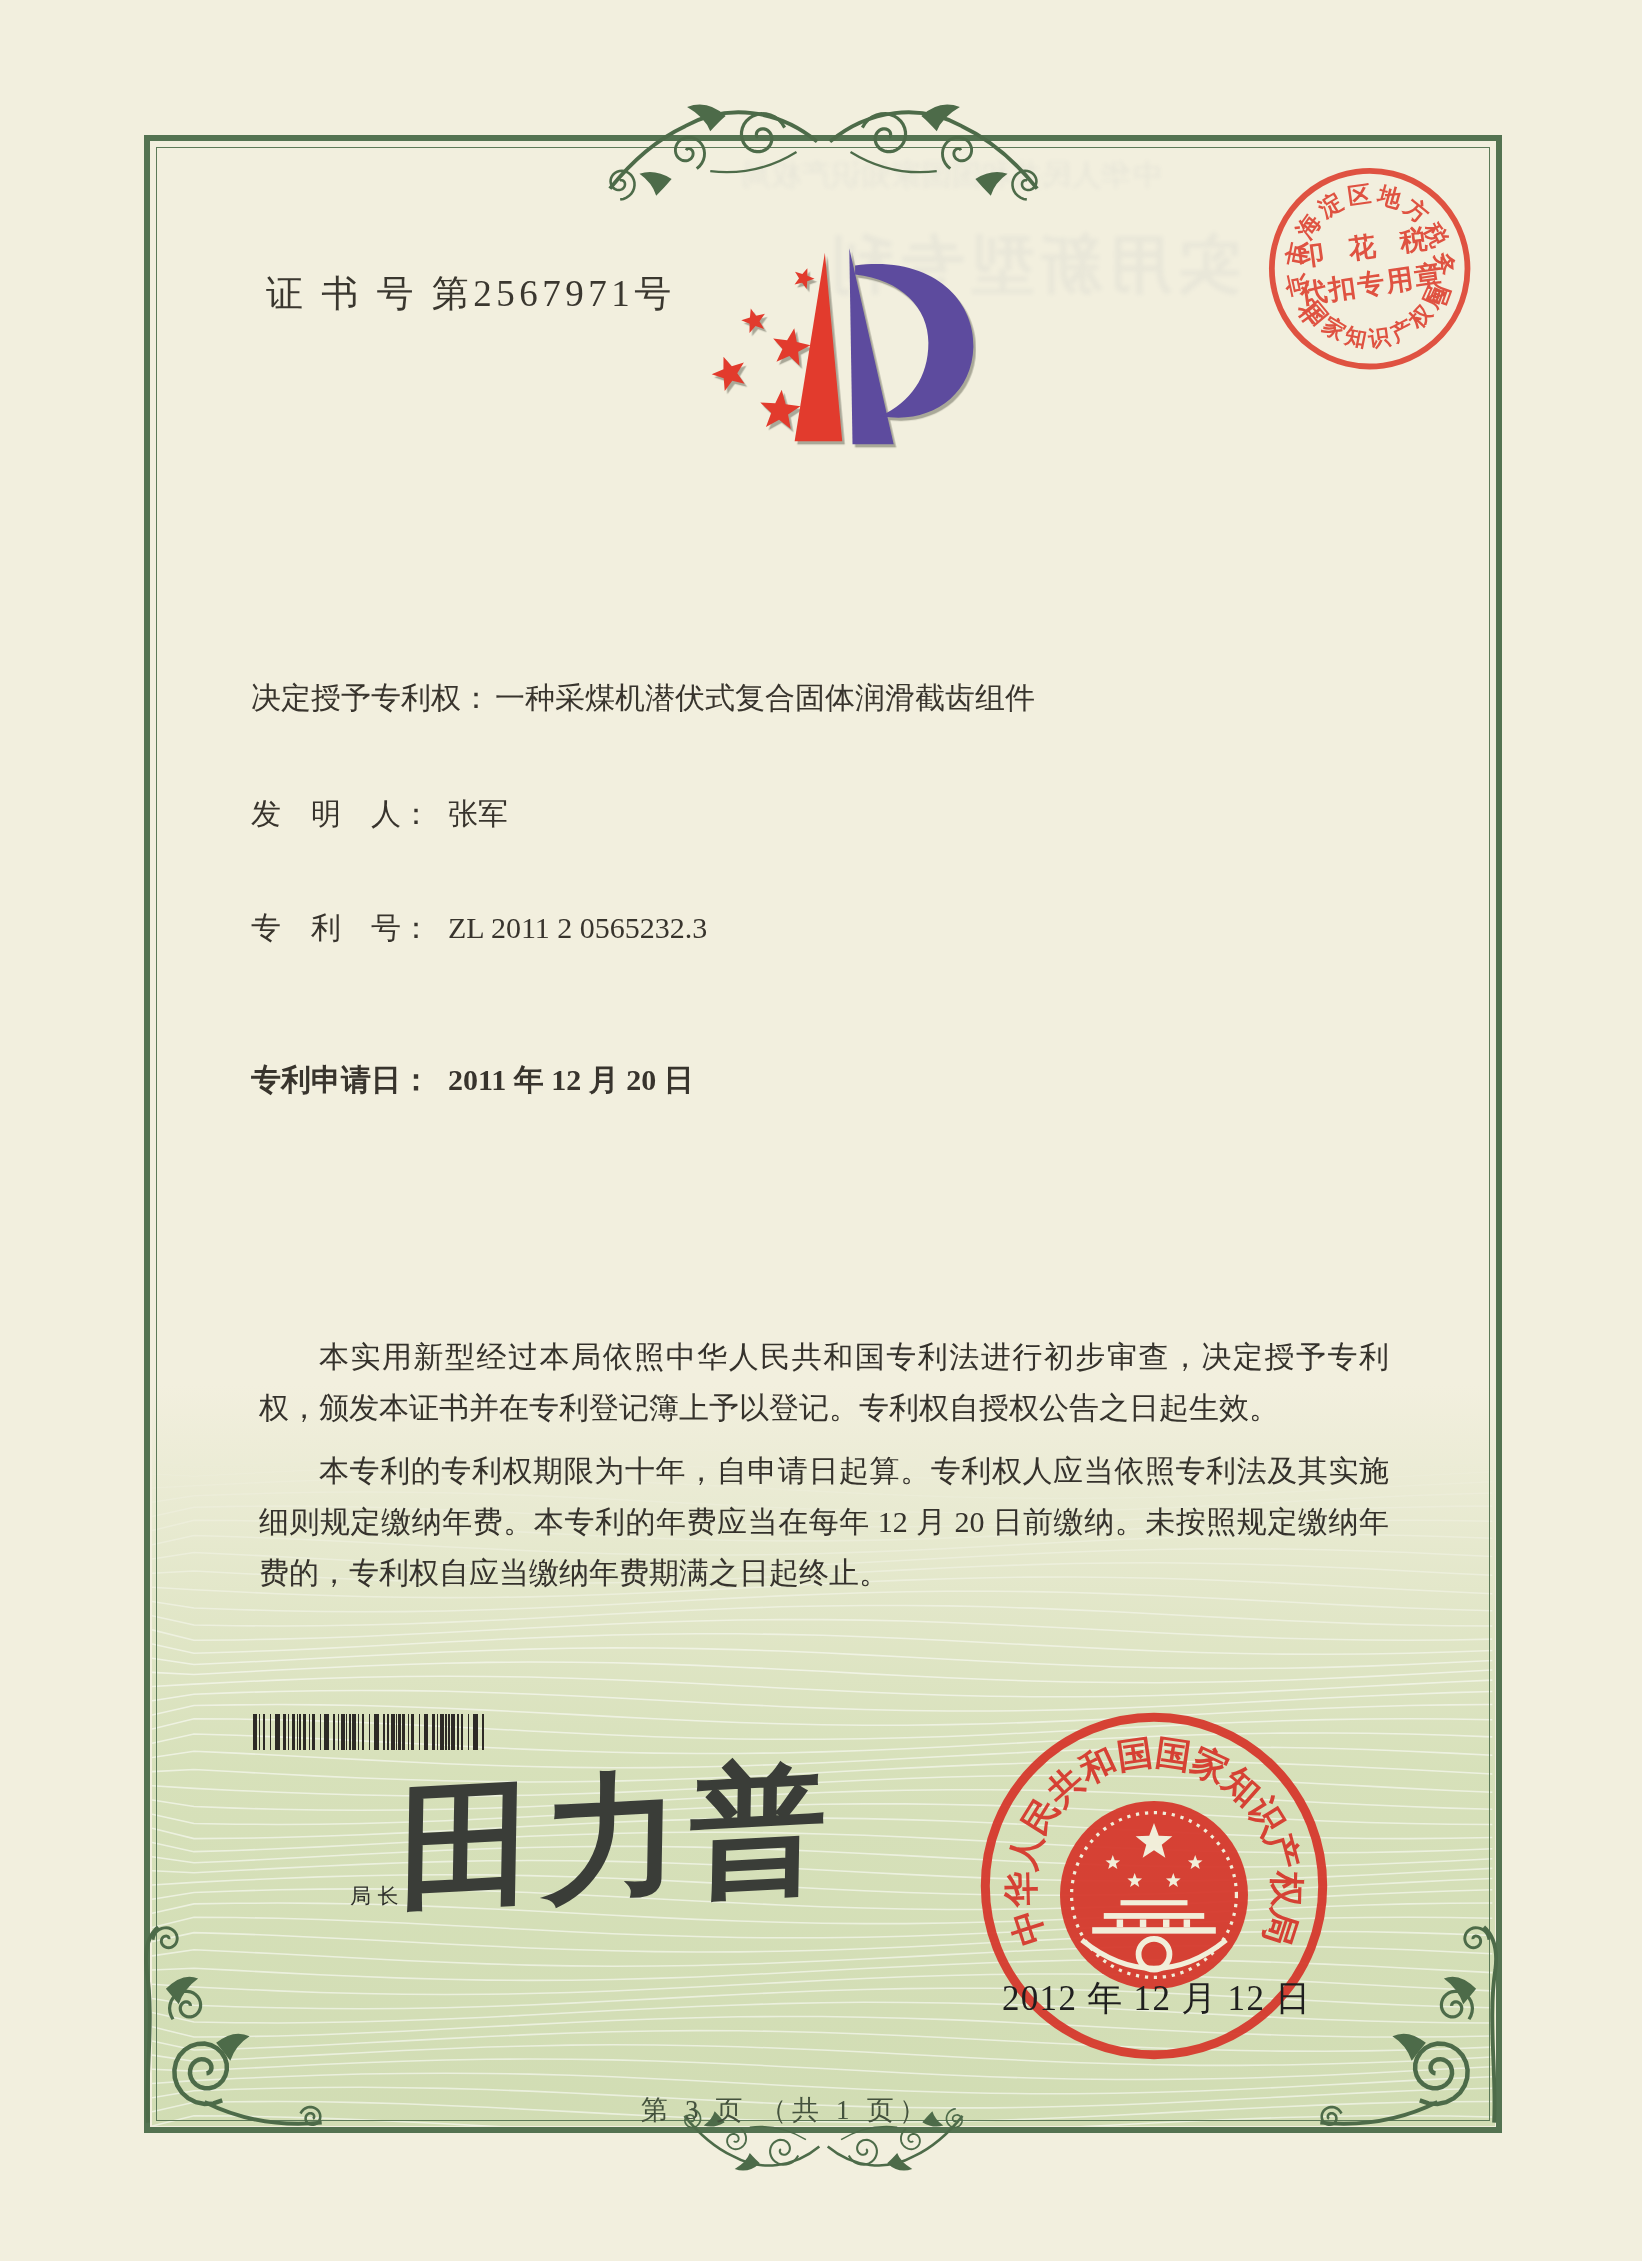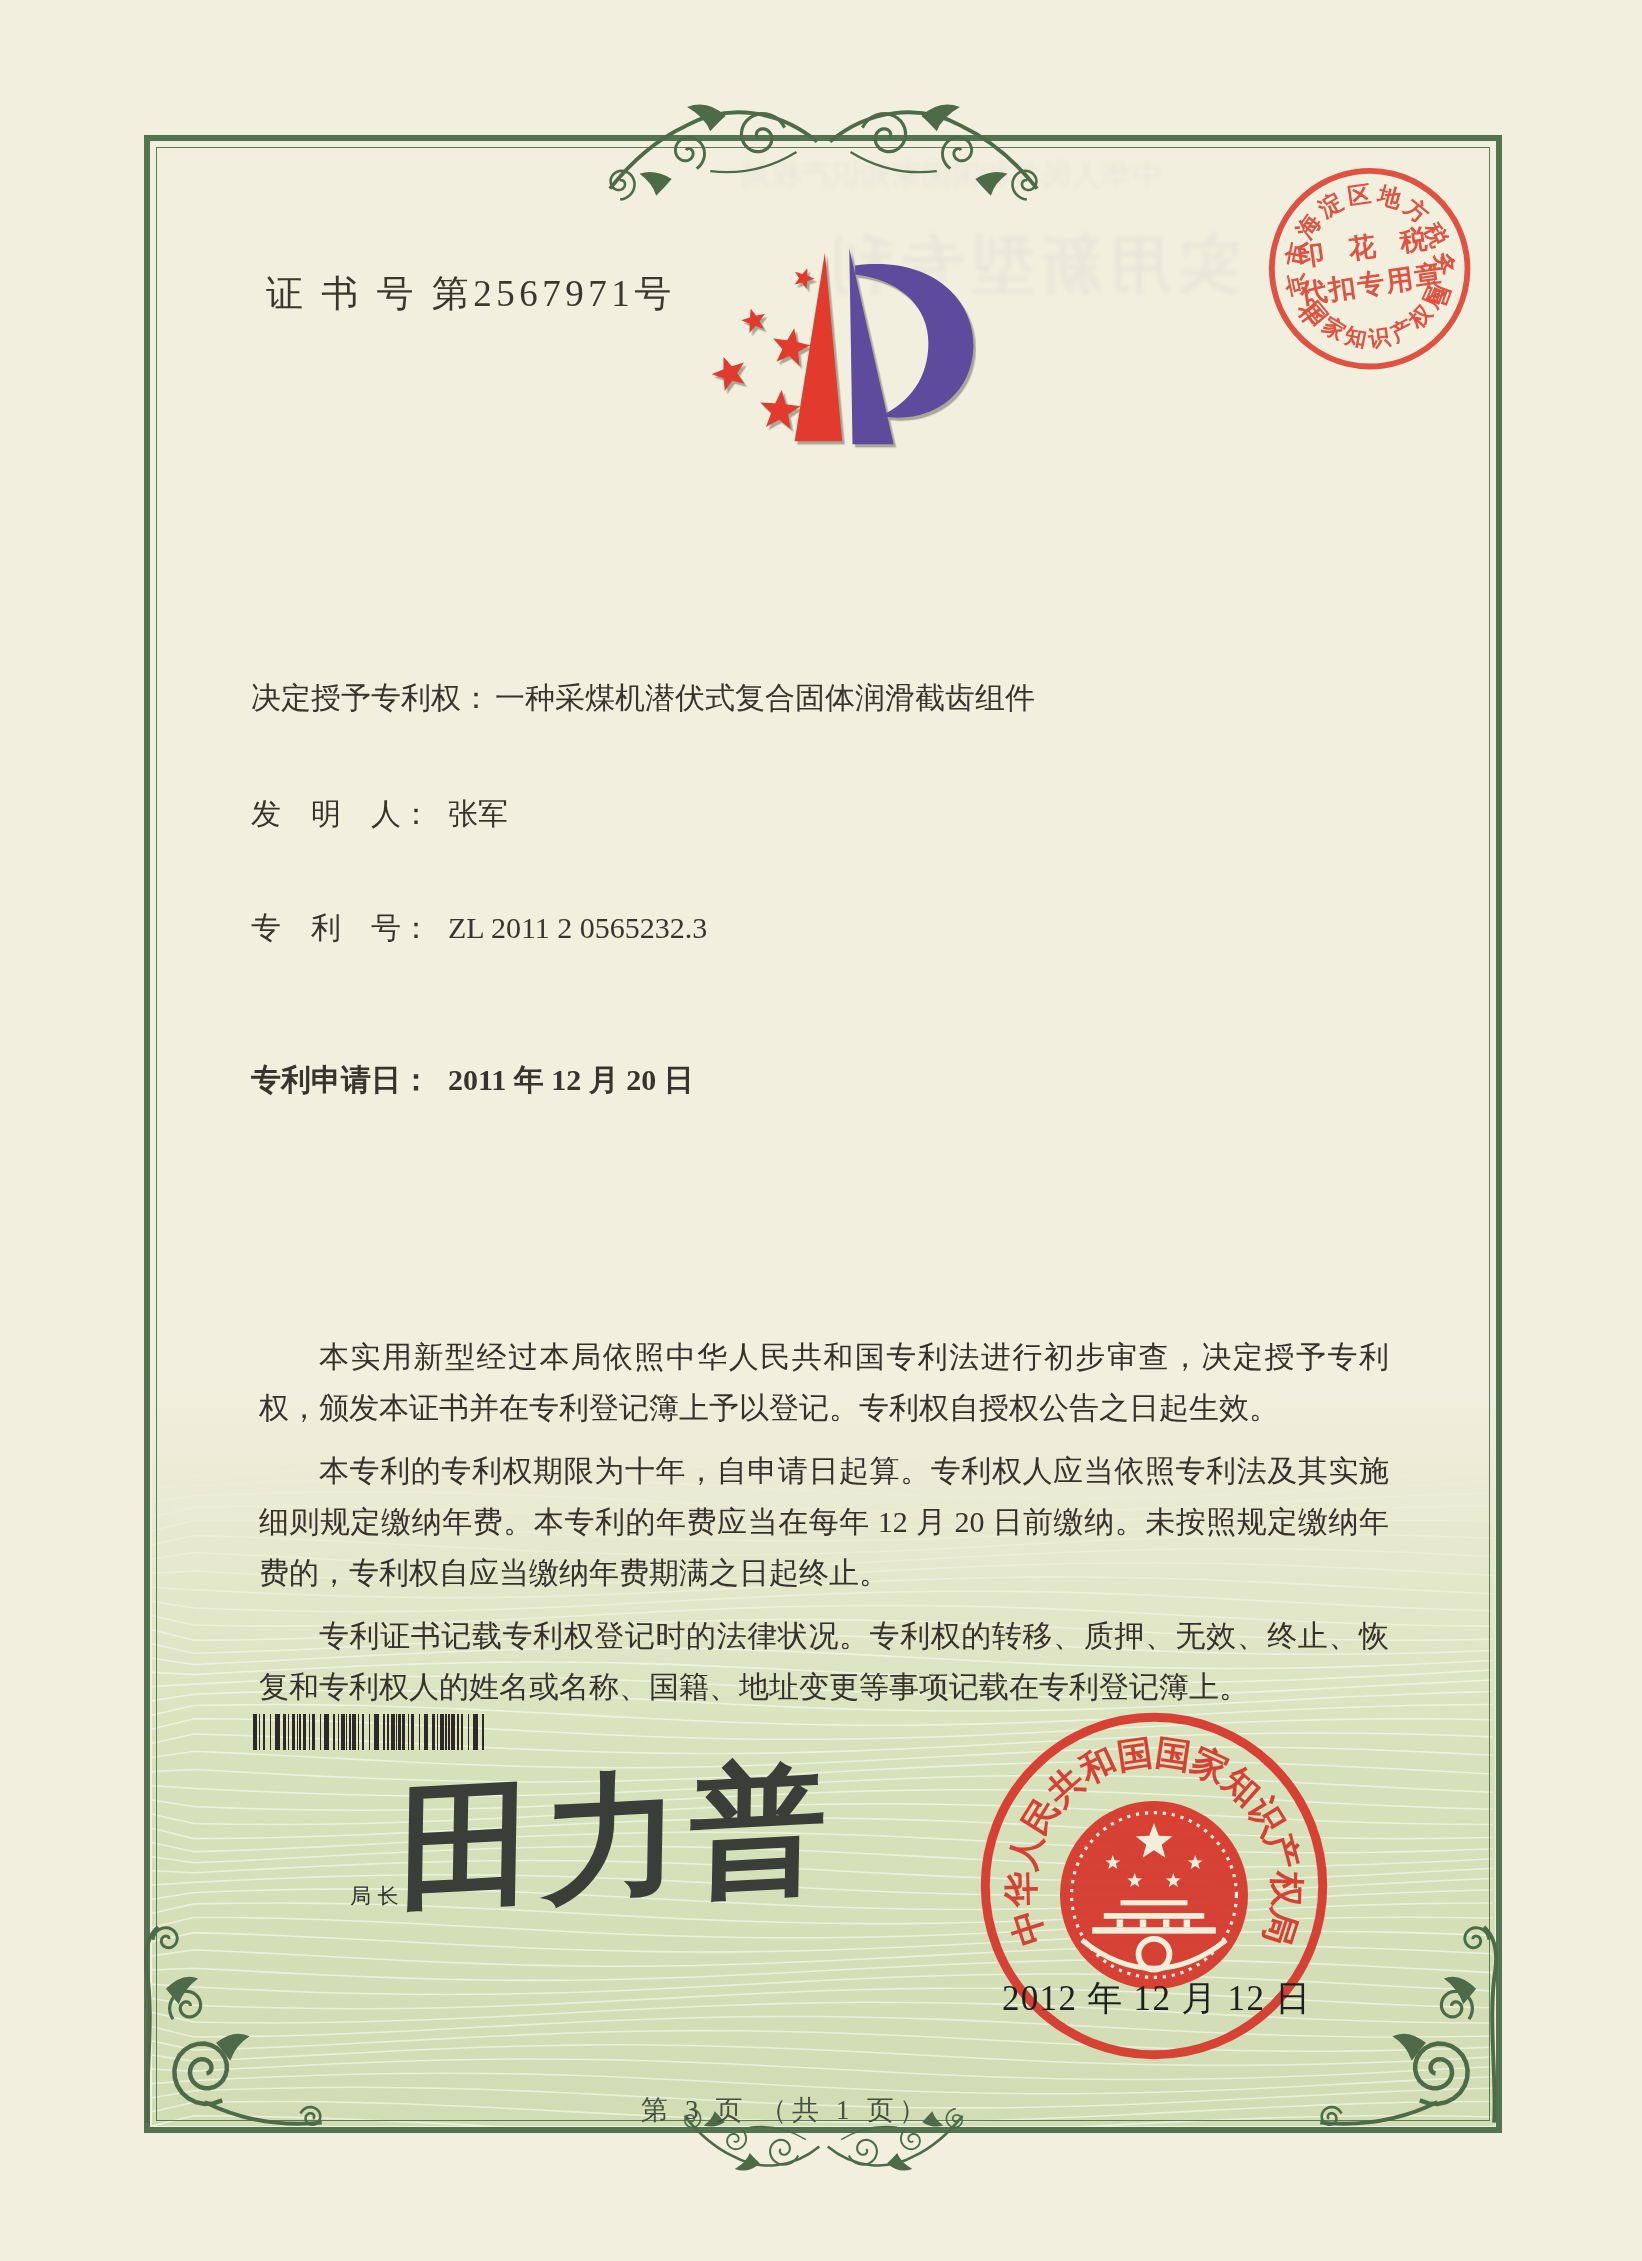--- a/index.html
+++ b/index.html
@@ -223,21 +223,20 @@
   <div class="abs field-row" style="top:908px;">
     <span class="lab">专　利　号：</span><span class="val">ZL 2011 2 0565232.3</span>
   </div>
   <div class="abs field-row" style="top:1060px;font-weight:bold;">
     <span class="lab">专利申请日：</span><span class="val">2011 年 12 月 20 日</span>
   </div>
 
   <div id="paras" class="abs">
     <p>本实用新型经过本局依照中华人民共和国专利法进行初步审查，决定授予专利权，颁发本证书并在专利登记簿上予以登记。专利权自授权公告之日起生效。</p>
     <p>本专利的专利权期限为十年，自申请日起算。专利权人应当依照专利法及其实施细则规定缴纳年费。本专利的年费应当在每年 12 月 20 日前缴纳。未按照规定缴纳年费的，专利权自应当缴纳年费期满之日起终止。</p>
-    <p>专利证书记载专利权登记时的法律状况。专利权的转移、质押、无效、终止、恢复和专利权人的姓名或名称、国籍、地址变更等事项记载在专利登记簿上。</p>
   </div>
 
   <div id="barcode" class="abs">
       <div style="width: 3.7px; background: rgb(45, 42, 38);"></div>
       <div style="width: 2.4px;"></div>
       <div style="width: 1.2px; background: rgb(45, 42, 38);"></div>
       <div style="width: 2.4px;"></div>
       <div style="width: 2.4px; background: rgb(45, 42, 38);"></div>
       <div style="width: 4.9px;"></div>
       <div style="width: 1.2px; background: rgb(45, 42, 38);"></div>

